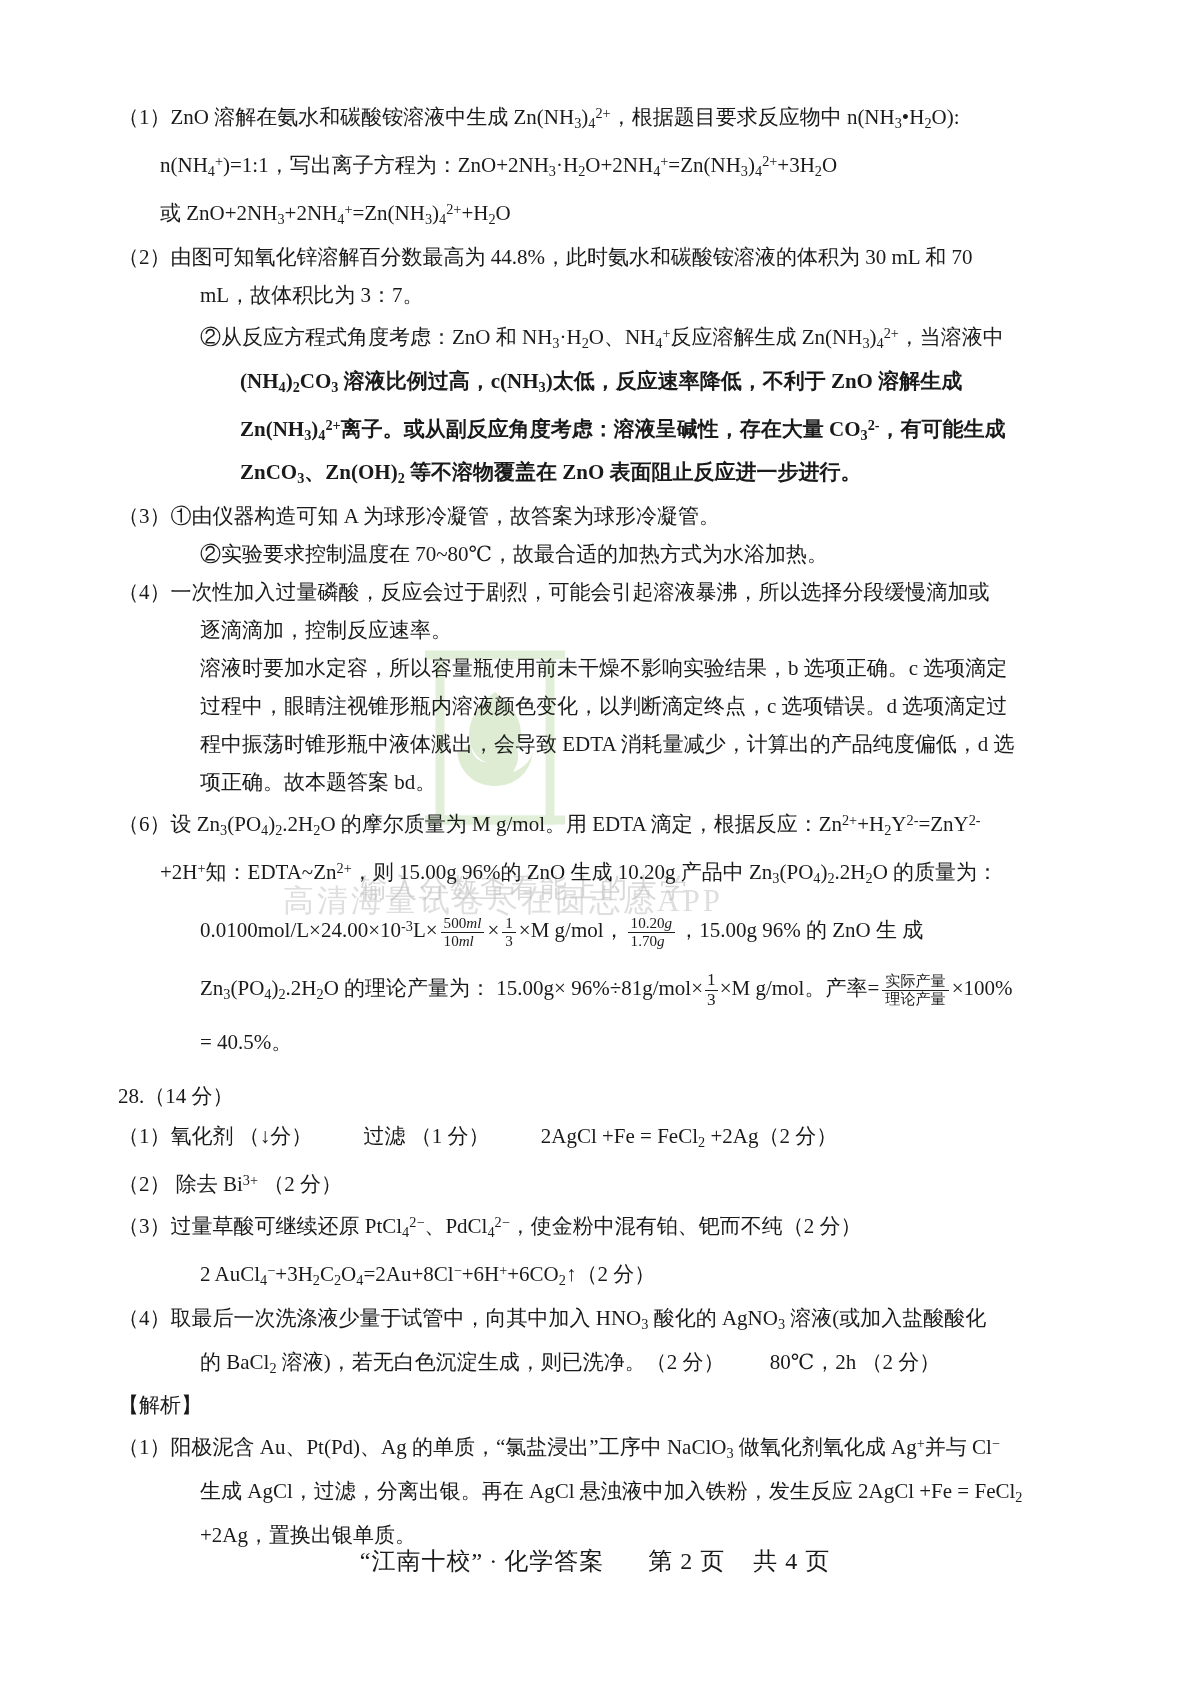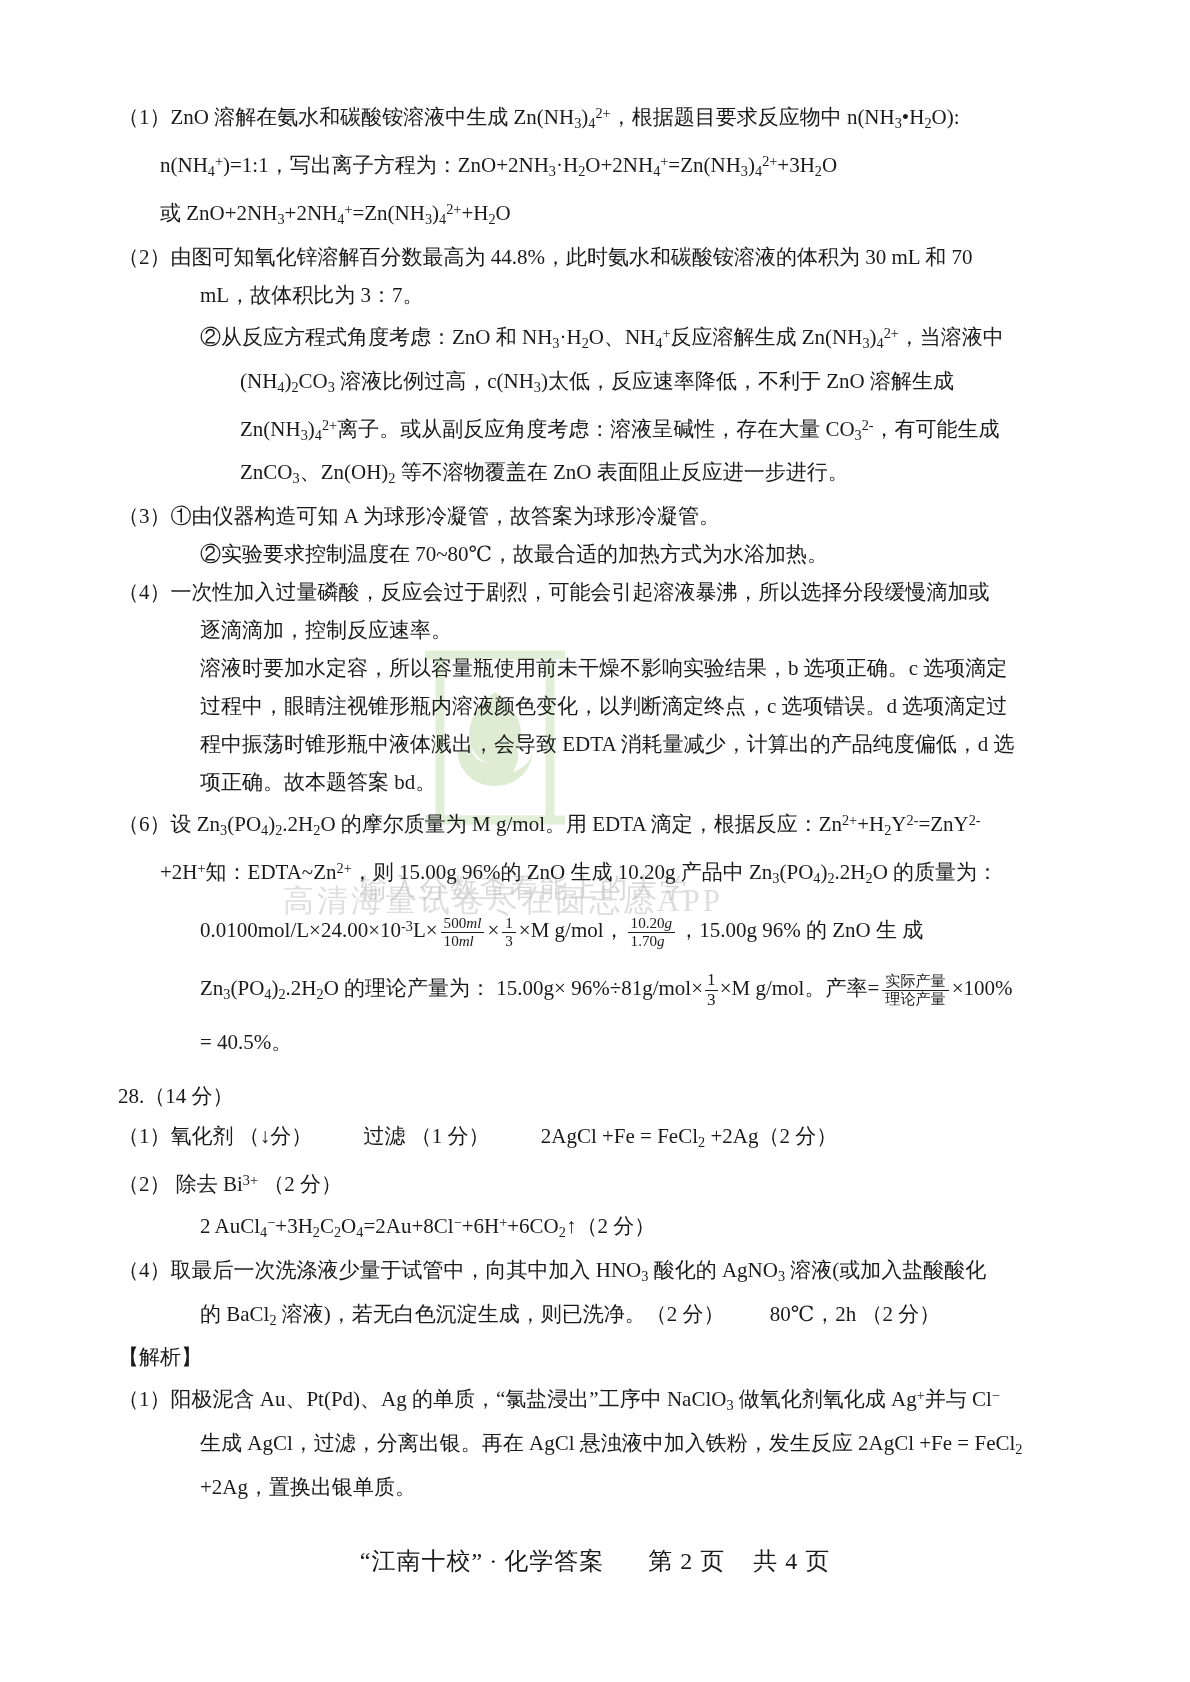--- a/index.html
+++ b/index.html
@@ -70,21 +70,21 @@
     margin: 0 0 2px 0;
     text-indent: 0;
     position: relative;
   }
   .hang {
     padding-left: 40px;
     text-indent: -40px;
   }
   .indent1 { padding-left: 42px; }
   .indent2 { padding-left: 82px; }
-  .indent3 { padding-left: 122px; }
+  .indent3 { padding-left: 122px; font-weight: bold; }
   .just { text-align: justify; text-align-last: left; }
   sub { font-size: 0.68em; vertical-align: -0.25em; }
   sup { font-size: 0.68em; vertical-align: 0.45em; }
 
   .frac {
     display: inline-block;
     vertical-align: middle;
     font-size: 0.72em;
     line-height: 1.15;
     margin: 0 3px;
@@ -214,20 +214,23 @@
     </div>
 
     <div class="para sec-title">28.（14 分）</div>
 
     <div class="para hang just">
       <span>（1）</span>氧化剂 （↓分） <span style="display:inline-block;width:46px"></span>过滤 （1 分） <span style="display:inline-block;width:46px"></span>2AgCl +Fe = FeCl<sub>2</sub> +2Ag（2 分）
     </div>
     <div class="para hang just">
       <span>（2）</span> 除去 Bi<sup>3+</sup> （2 分）
     </div>
+    <div class="para hang just">
+      <span>（3）</span>过量草酸可继续还原 PtCl<sub>4</sub><sup>2−</sup>、PdCl<sub>4</sub><sup>2−</sup>，使金粉中混有铂、钯而不纯（2 分）
+    </div>
     <div class="para indent2 just">
       2 AuCl<sub>4</sub><sup>−</sup>+3H<sub>2</sub>C<sub>2</sub>O<sub>4</sub>=2Au+8Cl<sup>−</sup>+6H<sup>+</sup>+6CO<sub>2</sub>↑（2 分）
     </div>
     <div class="para hang just">
       <span>（4）</span>取最后一次洗涤液少量于试管中，向其中加入 HNO<sub>3</sub> 酸化的 AgNO<sub>3</sub> 溶液(或加入盐酸酸化
     </div>
     <div class="para indent2 just">
       的 BaCl<sub>2</sub> 溶液)，若无白色沉淀生成，则已洗净。（2 分） <span style="display:inline-block;width:40px"></span>80℃，2h （2 分）
     </div>
 

